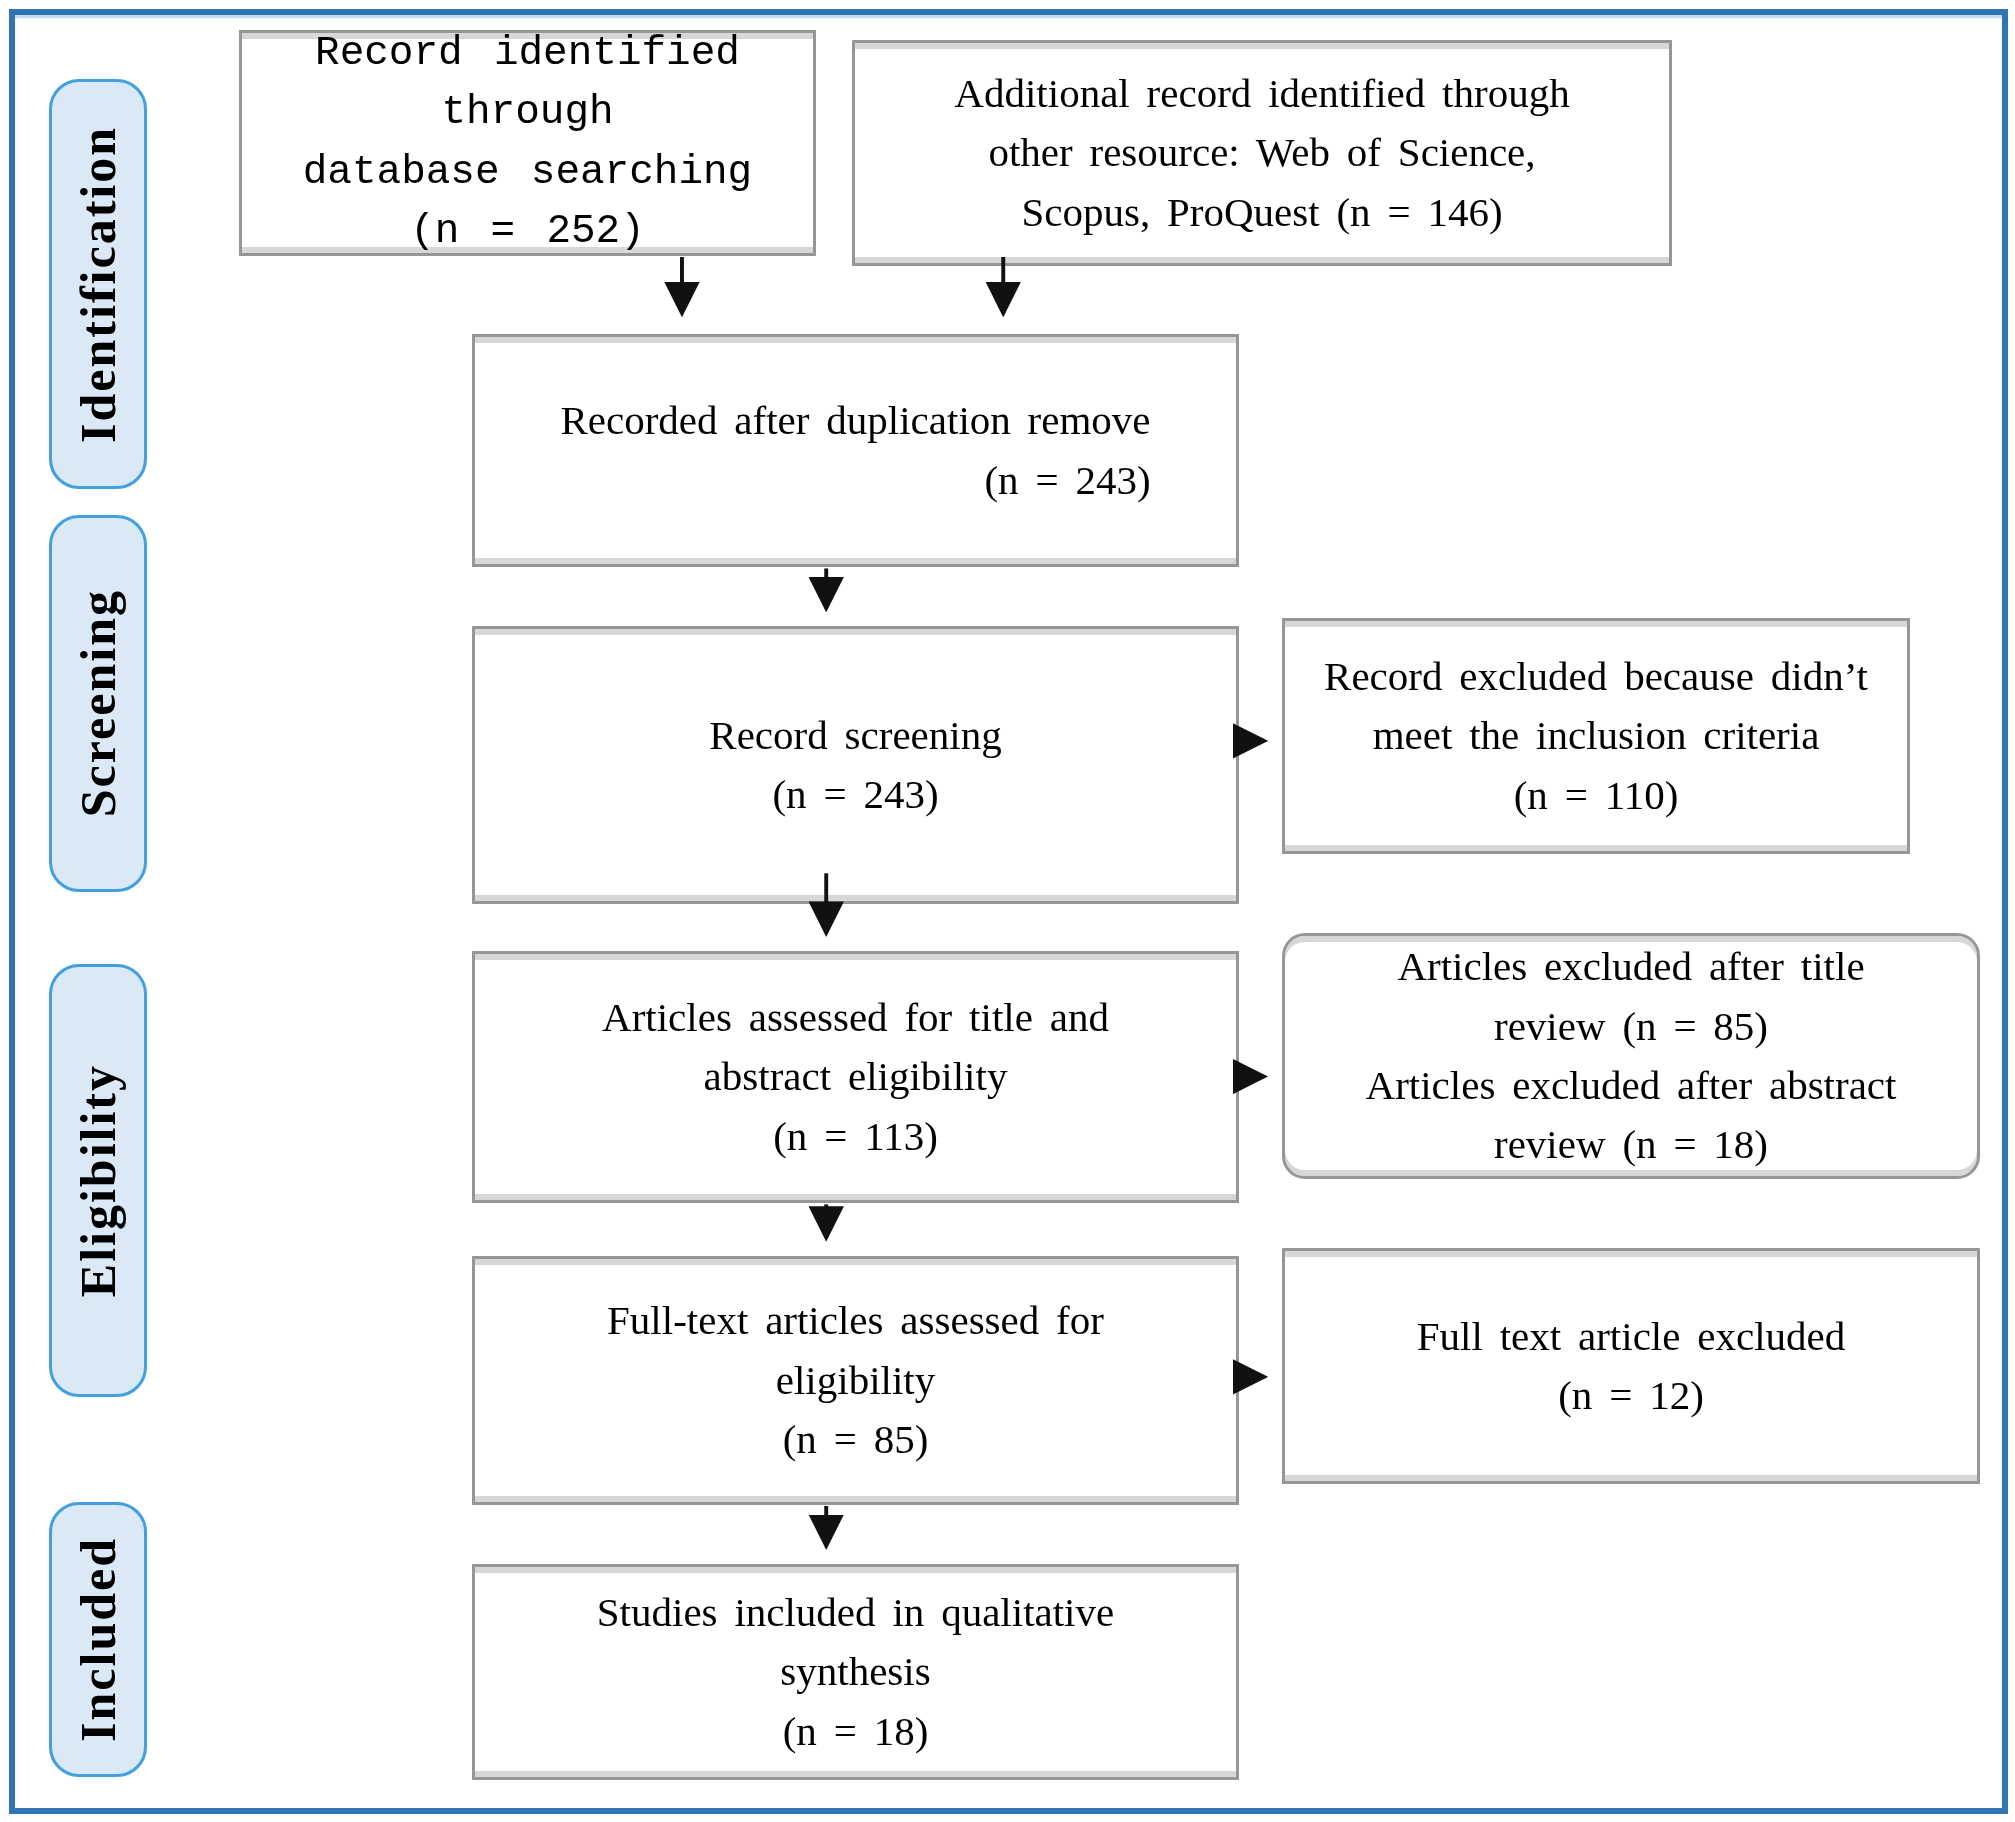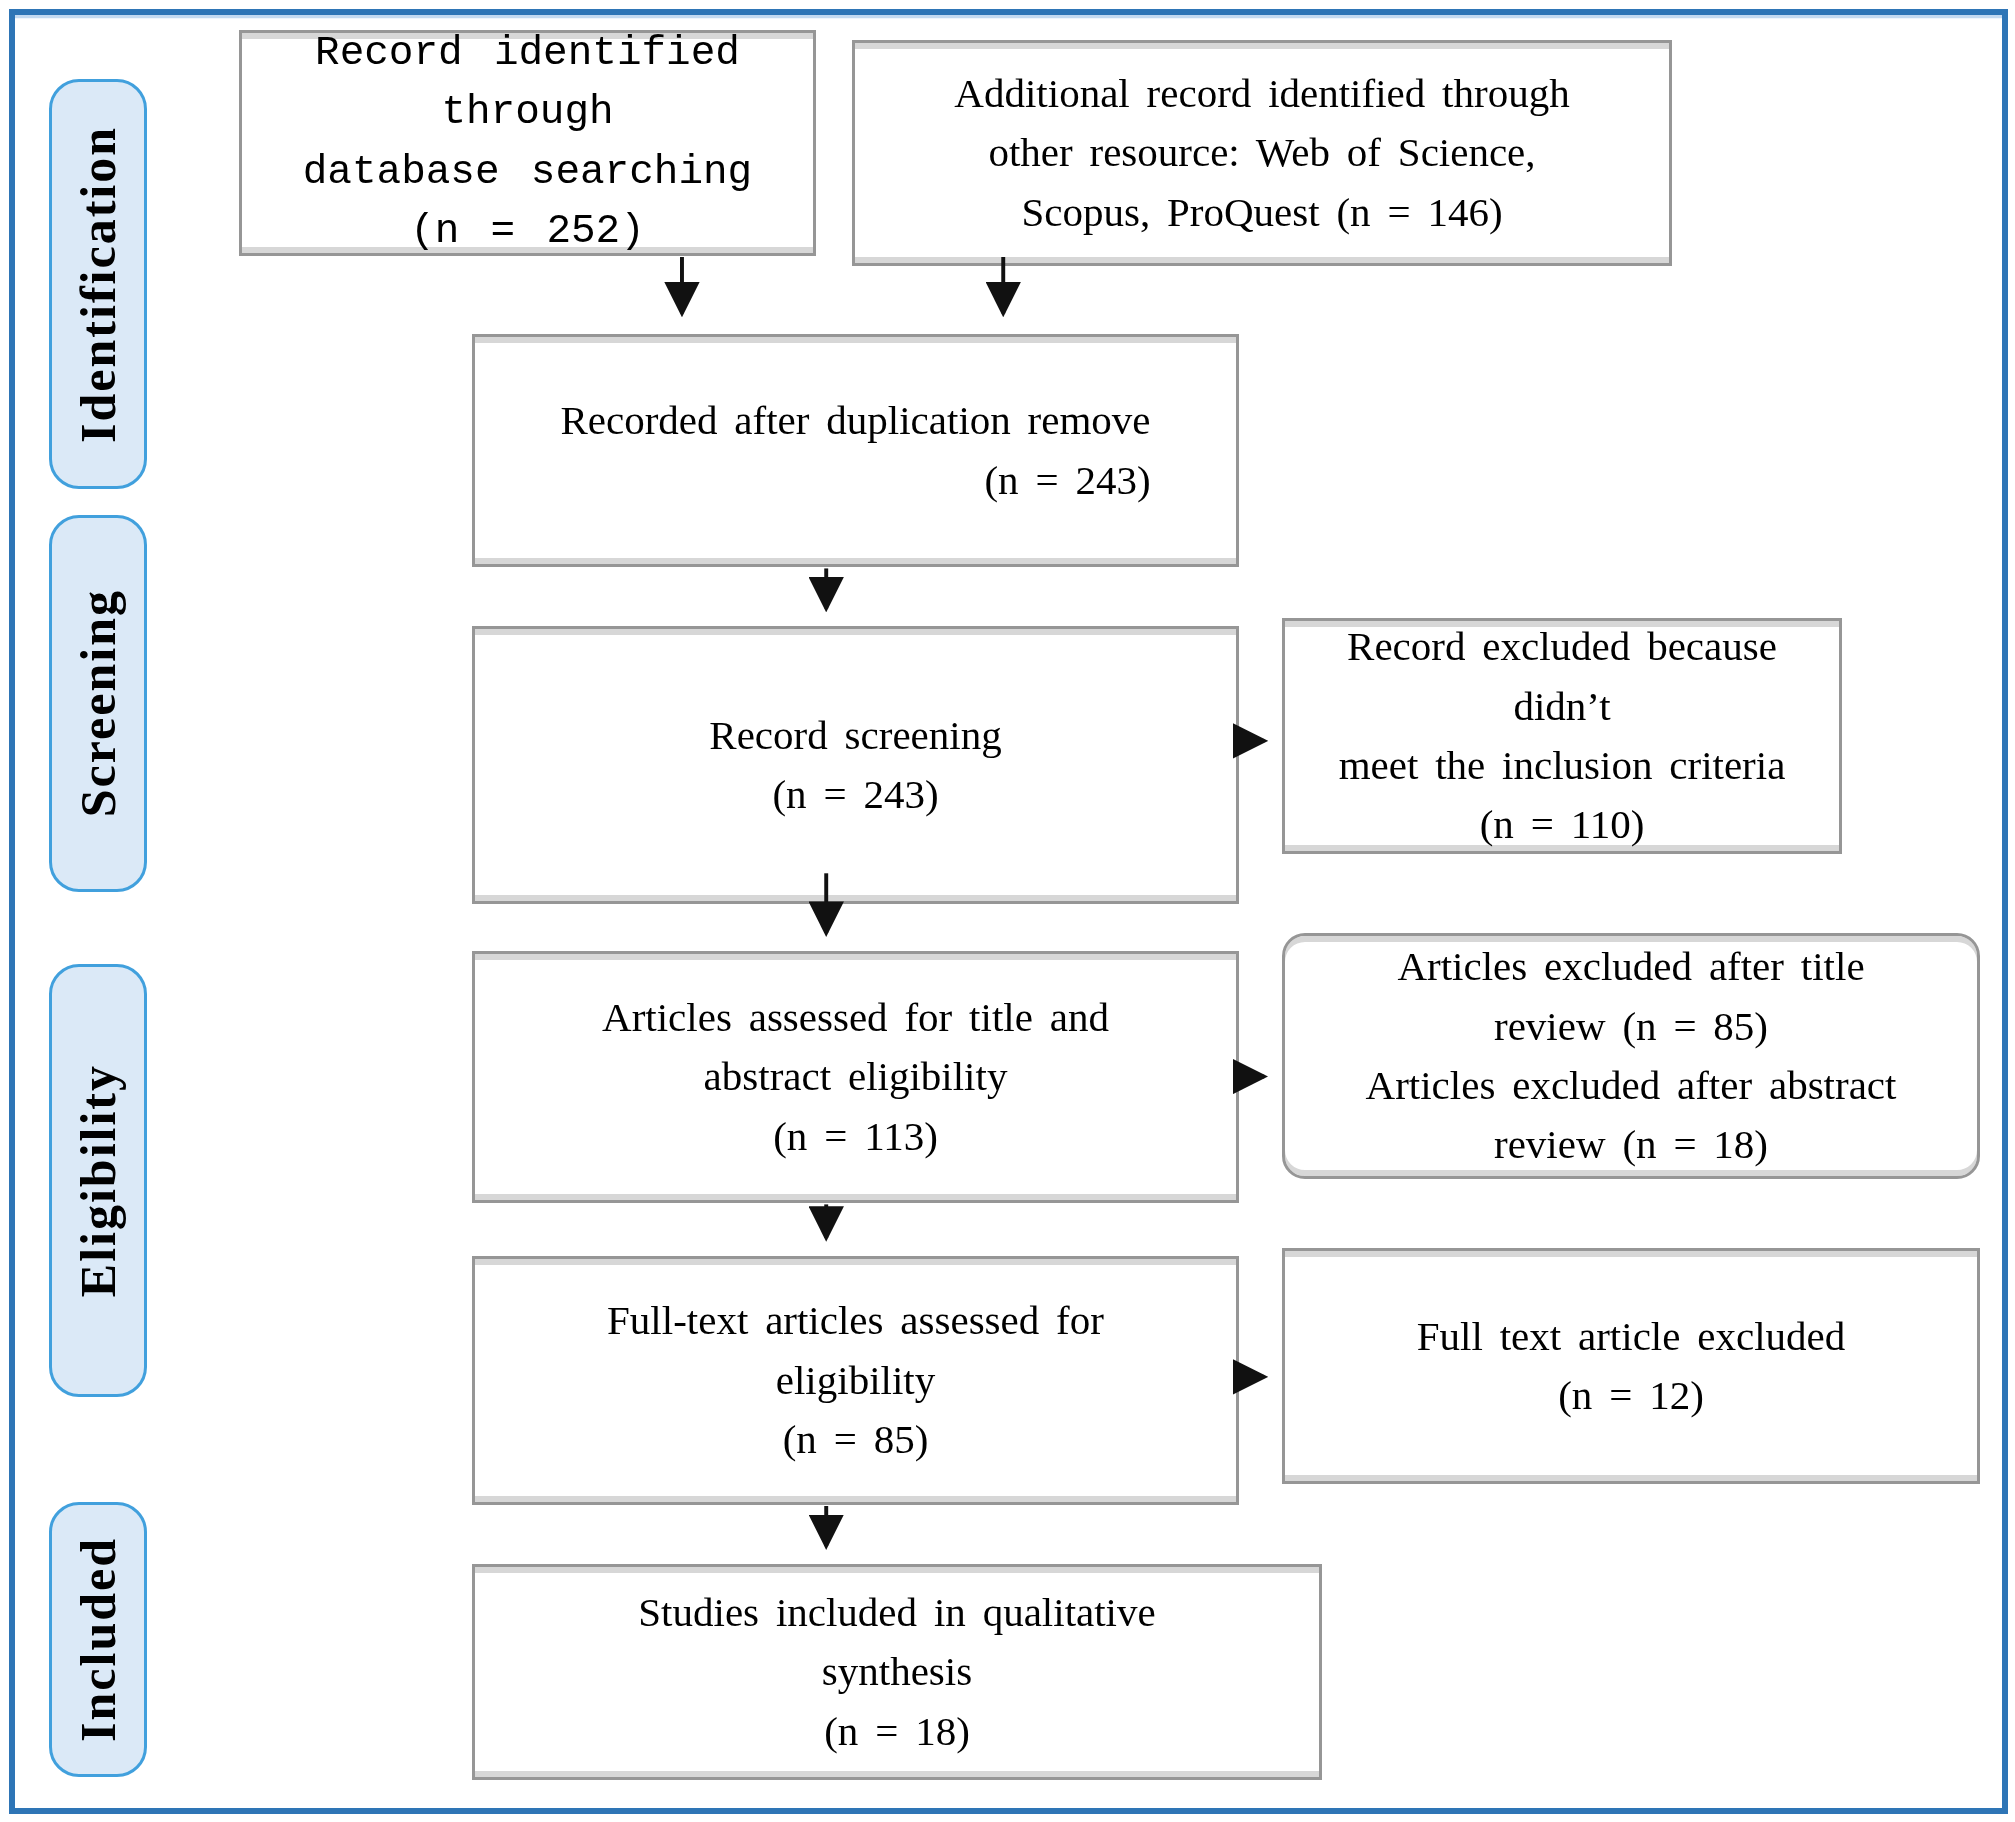--- a/index.html
+++ b/index.html
@@ -67,26 +67,26 @@
   
   #stage-identification{top:79px;height:410px;}
   #stage-screening{top:515px;height:377px;}
   #stage-eligibility{top:964px;height:433px;}
   #stage-included{top:1502px;height:275px;}
 
   #box-identified{left:239px;top:29.5px;width:577px;height:226px;font-family:Liberation Mono, monospace;}
   #box-additional{left:852px;top:40px;width:820px;height:226px;}
   #box-deduplicated{left:472px;top:334px;width:767px;height:233px;text-align:right;}
   #box-screening{left:472px;top:626px;width:767px;height:278px;}
-  #box-excluded-screening{left:1282px;top:618px;width:560px;height:236px;}
+  #box-excluded-screening{left:1282px;top:618px;width:628px;height:236px;}
   #box-title-abstract{left:472px;top:951px;width:767px;height:252px;}
   #box-excluded-title-abstract{left:1282px;top:933px;width:698px;height:246px;border-radius:23px;}
   #box-fulltext{left:472px;top:1256px;width:767px;height:249px;}
   #box-excluded-fulltext{left:1282px;top:1248px;width:698px;height:236px;}
-  #box-included{left:472px;top:1564px;width:850px;height:216px;}
+  #box-included{left:472px;top:1564px;width:767px;height:216px;}
 </style>
 </head>
 <body>
 
 <div id="canvas">
   <div class="frame"></div>
 
   <div class="stage" id="stage-identification">
     <span class="vlabel">Identification</span>
   </div>

